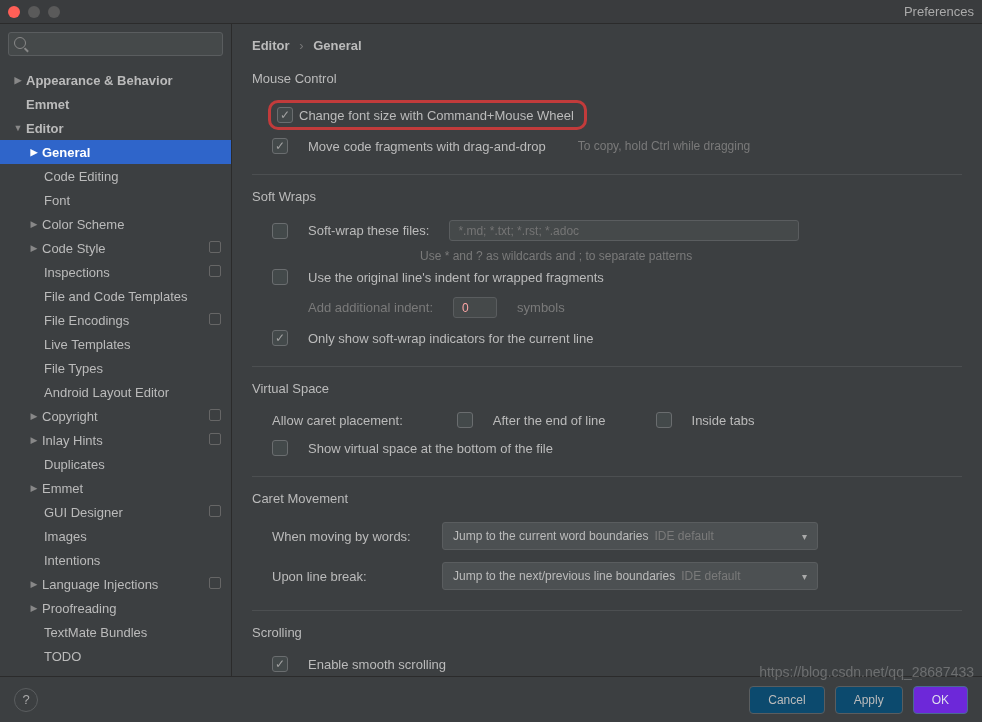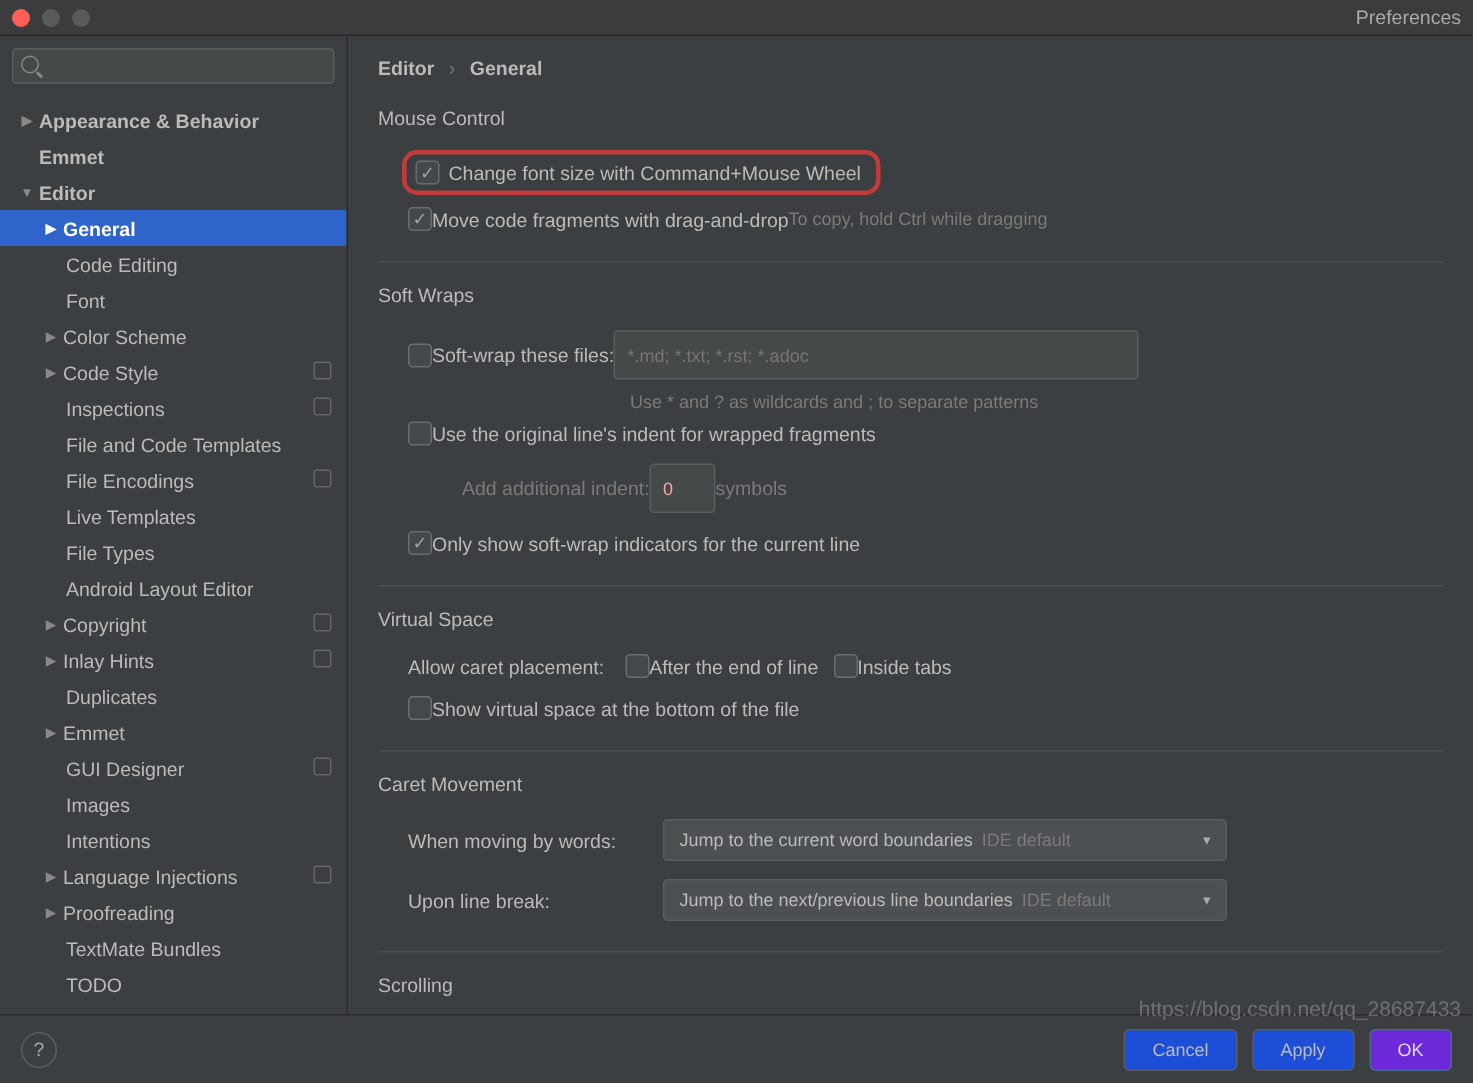--- a/index.html
+++ b/index.html
@@ -81,46 +81,46 @@
     position: absolute; right: 10px; top: 5px;
     width: 12px; height: 12px; border: 1px solid #666; border-radius: 2px;
     font-size: 8px; line-height: 10px; text-align: center; color:#666;
   }
   
   .content { flex: 1; padding: 14px 20px 0 20px; overflow-y: auto; }
   .breadcrumb { color: #bbbbbb; margin-bottom: 18px; font-weight:600;}
   .breadcrumb .sep { color: #777; margin: 0 6px; font-weight:400;}
   .section-title { color: #bbbbbb; margin: 14px 0 10px 0; font-size: 13px; }
   .section-sep { border-top: 1px solid #4c4f51; margin: 14px 0 2px 0; }
-  .row { display: flex; align-items: center; padding: 6px 0 6px 20px; gap: 0; }
+  .row { display: flex; align-items: center; padding: 6px 0 6px 20px; gap: 20px; }
   .checkbox {
     width: 16px; height: 16px;
     border: 1px solid #6a6d6f;
     border-radius: 3px;
     background: #43494a;
     display: inline-flex; align-items: center; justify-content: center;
     flex-shrink: 0;
   }
   .checkbox.checked::after {
     content: "✓"; color: #a0a0a0; font-size: 12px; line-height: 1;
   }
   .label { color: #bbbbbb; text-align: center; }
-  .hint { color: #7a7a7a; font-size: 12px; }
+  .hint { color: #7a7a7a; font-size: 12px; margin-left: 12px; }
   .highlight-box {
     border: 3px solid #c23b3b;
     border-radius: 10px;
     padding: 4px 10px 4px 0;
     display: inline-flex; align-items: center;
     margin-left: 16px;
   }
   .highlight-box .checkbox { margin-left: 6px; margin-right: 6px; }
   .text-input {
     background: #45494a; border: 1px solid #5a5d5f;
     color: #fca5a5; padding: 4px 8px; border-radius: 3px;
-    font-size: 12px; height: 33px;
+    font-size: 12px; height: 21px;
   }
   .text-input.wide { width: 350px; }
   .text-input.tiny { width: 44px; text-align:left;}
   .help-text { color: #7a7a7a; font-size: 12px; margin-left: 140px; margin-top:2px;}
   .form-row { display: flex; align-items: center; padding: 6px 0 6px 20px; gap: 10px; }
   .form-label { color: #bbbbbb; width: 160px; }
   .form-label.narrow {width:auto; margin-right:4px;}
   .select {
     background: #4c5052; border: 1px solid #5a5d5f;
     color: #bbb; padding: 5px 28px 5px 10px; border-radius: 3px;
@@ -140,21 +140,21 @@
     gap: 10px;
   }
   .help-btn {
     width: 24px; height: 24px; border: 1px solid #5a5d5f; border-radius: 50%;
     display: flex; align-items: center; justify-content: center;
     color: #aaa; font-size: 13px;
   }
   .footer-spacer { flex: 1; }
   .btn {
     height: 28px; padding: 0 18px; border: 1px solid #5a5d5f;
-    border-radius: 4px; background: #1d4ed8; color: #bbb;
+    border-radius: 4px; background: #0c4a6e; color: #bbb;
     display: flex; align-items: center; font-size: 12px;
   }
   .btn.primary { background: #6d28d9; border-color: #4a6a92; color: #dde; }
   .watermark {
     position: absolute; right: 8px; bottom: 42px;
     color: rgba(200,200,200,0.35); font-size: 14px;
     pointer-events:none;
   }
   .indent-label { margin-left: 36px; color:#7a7a7a;}
 </style>

